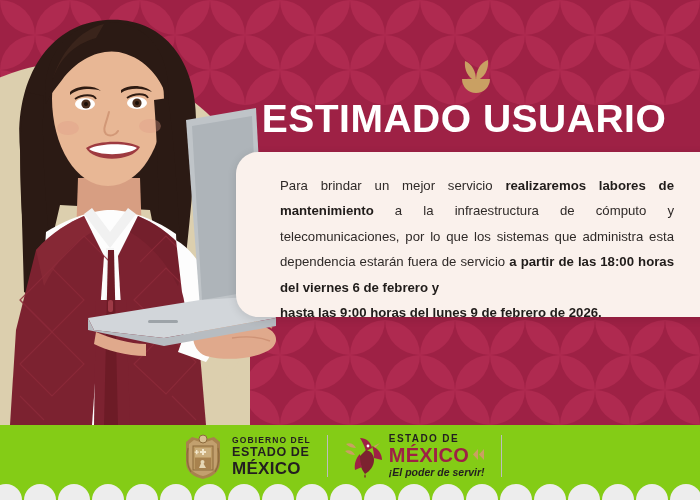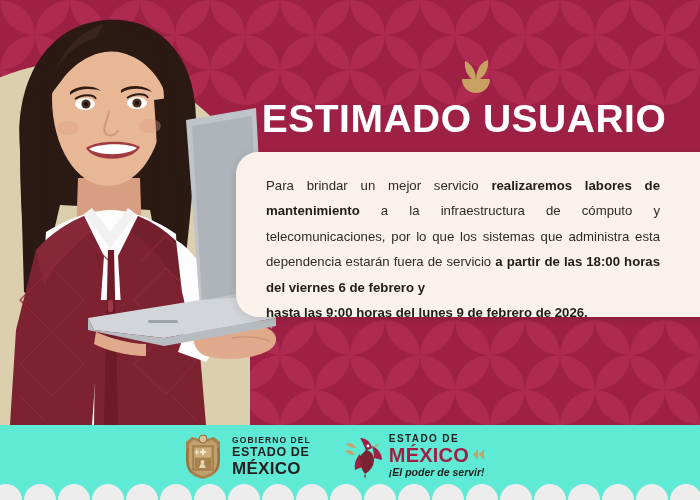--- a/index.html
+++ b/index.html
@@ -43,29 +43,29 @@
     text-align:center;line-height:48px;white-space:nowrap;
   }
 
   
   .card{
     position:absolute;left:236px;top:152px;width:500px;height:165px;
     background:#FAF1EC;border-radius:22px;
     box-shadow:0 2px 10px rgba(0,0,0,.12);
   }
   .card-text{
-    position:absolute;left:30px;top:21px;width:394px;
+    position:absolute;left:44px;top:21px;width:394px;
     color:#2F2A28;font-size:13.2px;line-height:25.4px;text-align:justify;
     text-justify:inter-word;
   }
   .card-text b{font-weight:bold;color:#201C1A;}
   .card-text .last{display:block;}
 
   
-  .footer{position:absolute;left:0;top:425px;width:700px;height:75px;background:#5eead4;overflow:hidden;}
+  .footer{position:absolute;left:0;top:425px;width:700px;height:75px;background:#84cc16;overflow:hidden;}
   .footer-inner{position:absolute;left:0;top:0;width:700px;height:62px;display:flex;align-items:center;justify-content:center;}
   .foot-pattern{position:absolute;left:0;bottom:0;width:700px;height:20px;}
   .foot-pattern svg{display:block;}
 
   .logo-gem{display:flex;align-items:center;gap:8px;}
   .shield{width:42px;height:48px;}
   .shield svg{display:block;}
   .gem-text{line-height:1;}
   .gem-l1{font-size:8.5px;font-weight:bold;letter-spacing:1.1px;color:#231F20;}
   .gem-l2{font-size:12.5px;font-weight:bold;letter-spacing:.6px;color:#231F20;margin-top:2px;}

